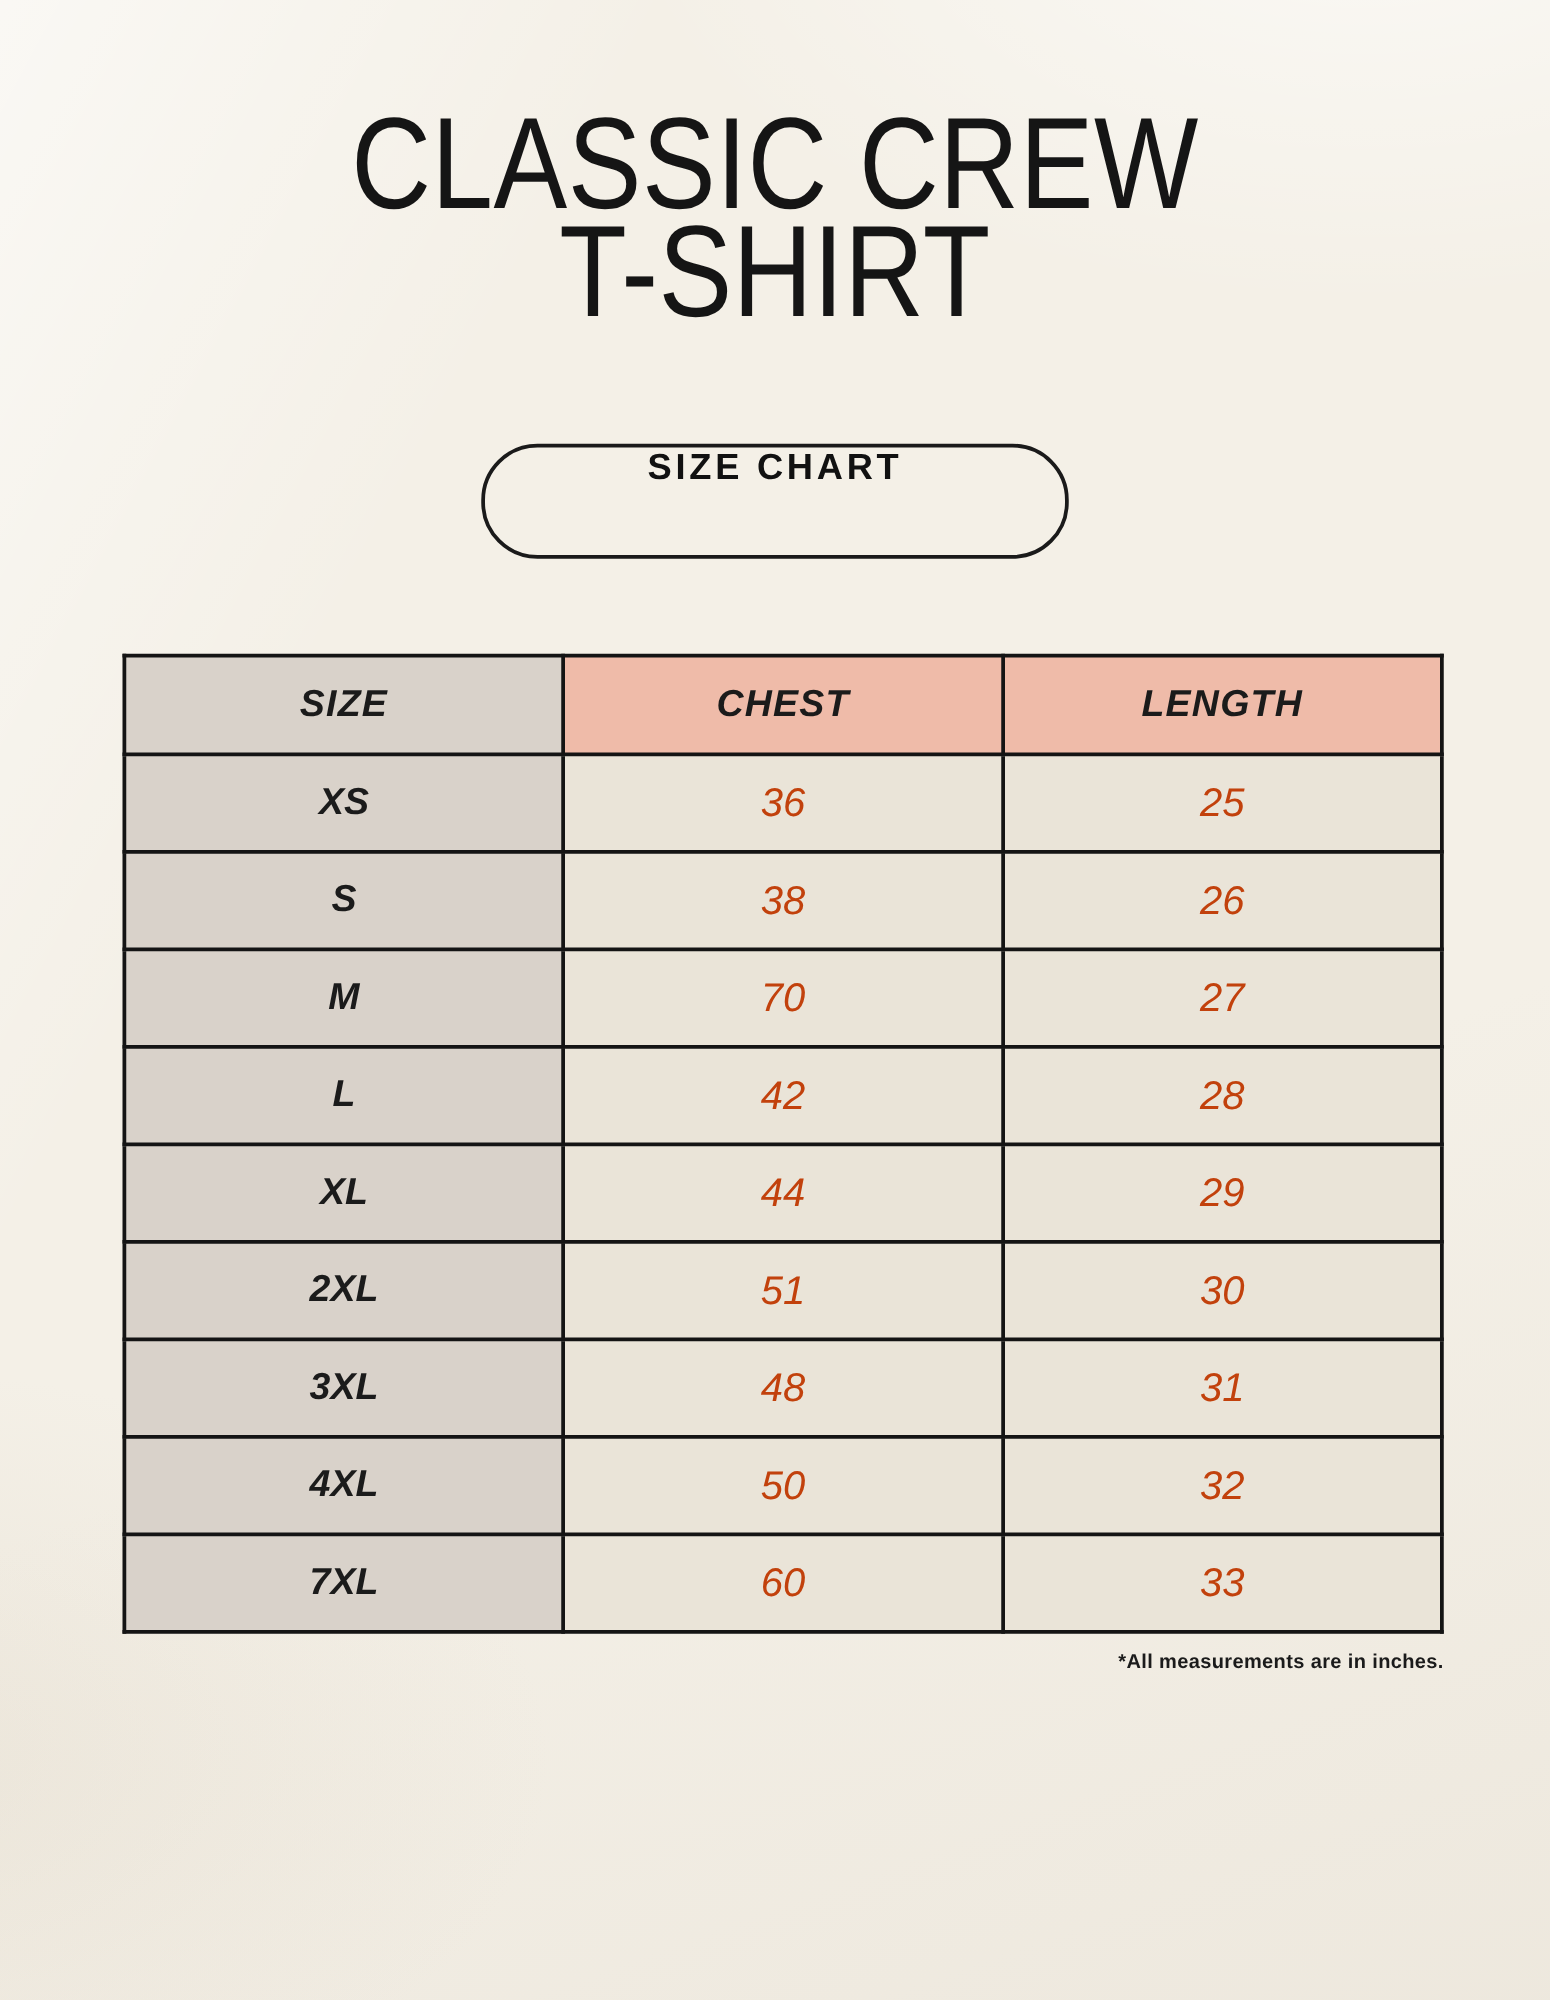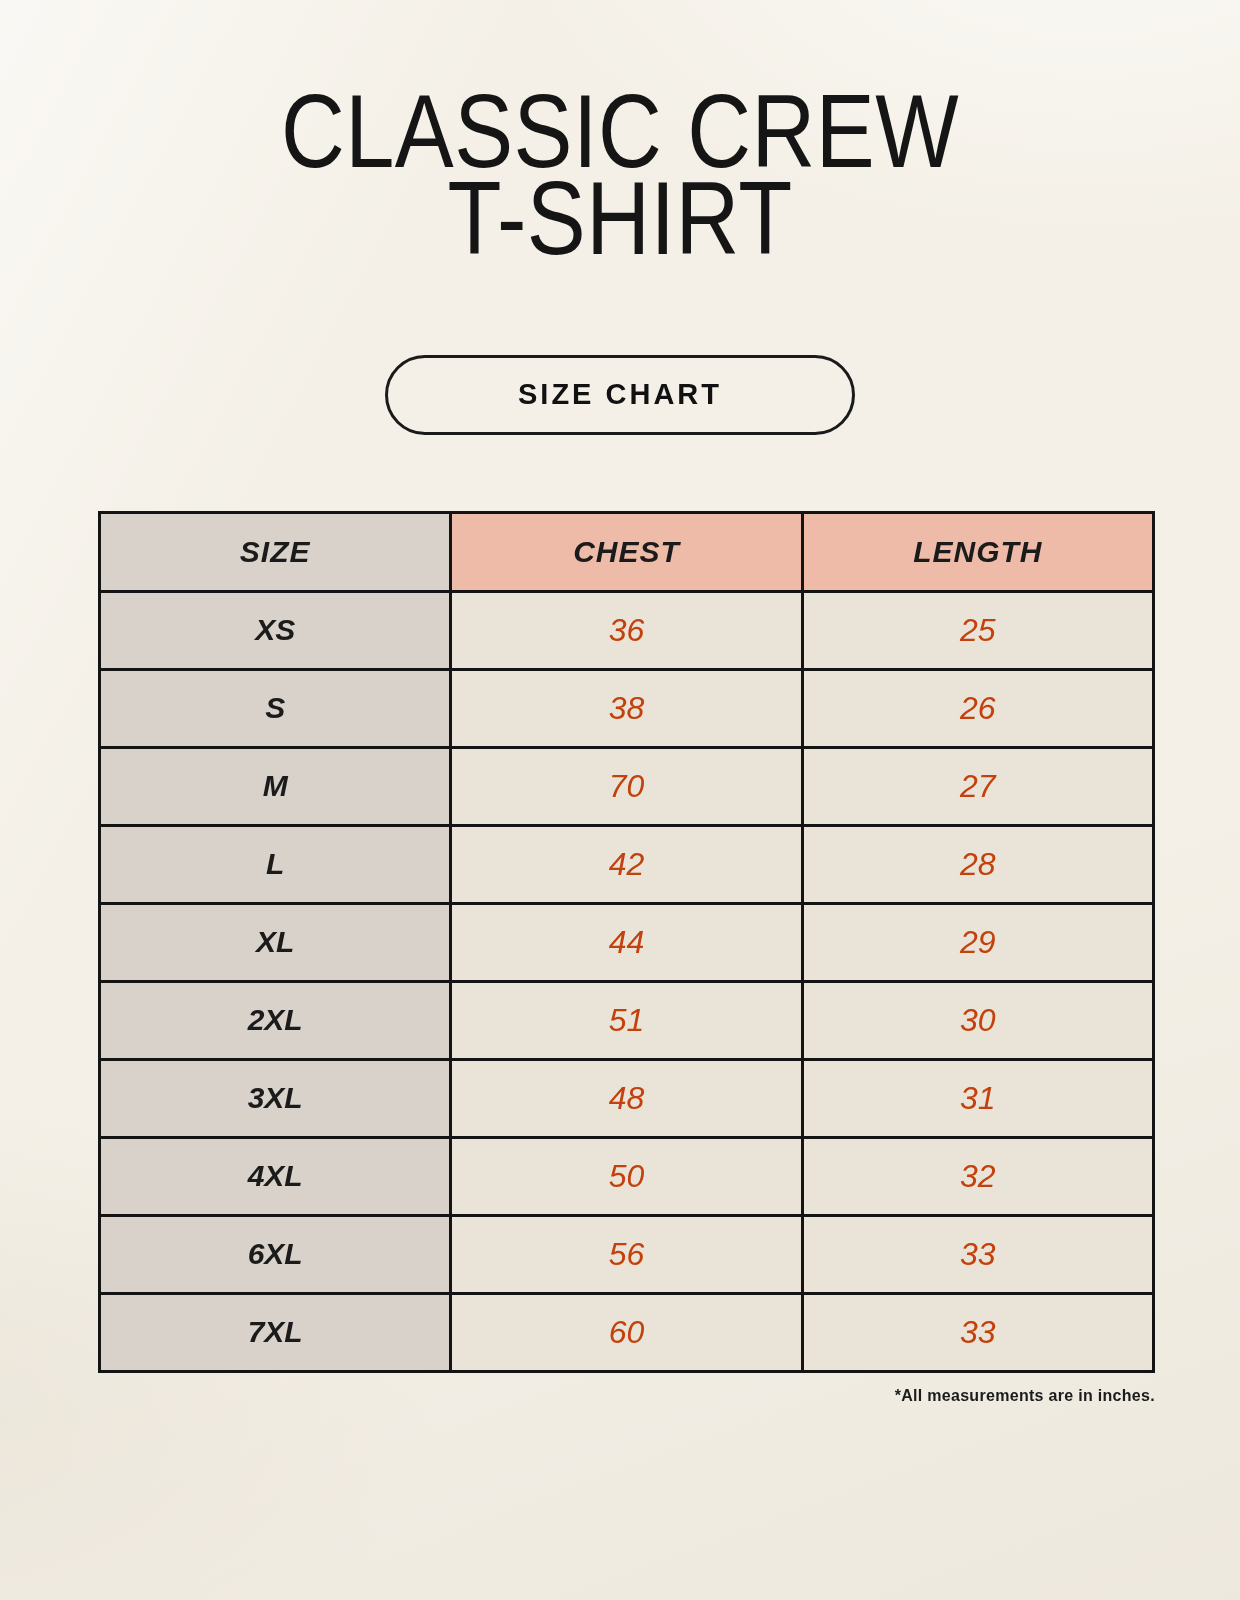--- a/index.html
+++ b/index.html
@@ -30,26 +30,25 @@
     font-weight: 400;
     line-height: 0.84;
     color: #151515;
     transform: scaleX(0.85);
     transform-origin: 50% 0;
     letter-spacing: 0.5px;
   }
   .title .line { display: block; white-space: nowrap; }
   .badge {
     width: 470px;
-    height: 80px;
+    height: 92px;
     margin: 92px auto 0;
     border: 3px solid #1a1a1a;
     border-radius: 45px;
     display: flex;
-    align-items: center;
     justify-content: center;
     font-size: 29px;
     font-weight: 700;
     letter-spacing: 3px;
     color: #111;
     background: transparent;
   }
   table.size-table {
     border-collapse: collapse;
     table-layout: fixed;
@@ -150,25 +149,20 @@
       <td class="size-cell">3XL</td>
       <td>48</td>
       <td>31</td>
     </tr>
     <tr>
       <td class="size-cell">4XL</td>
       <td>50</td>
       <td>32</td>
     </tr>
     <tr>
-      <td class="size-cell">6XL</td>
-      <td>56</td>
-      <td>33</td>
-    </tr>
-    <tr>
       <td class="size-cell">7XL</td>
       <td>60</td>
       <td>33</td>
     </tr>
   </tbody>
 </table>
 
 <div class="footnote">*All measurements are in inches.</div>
 
 </body></html>

